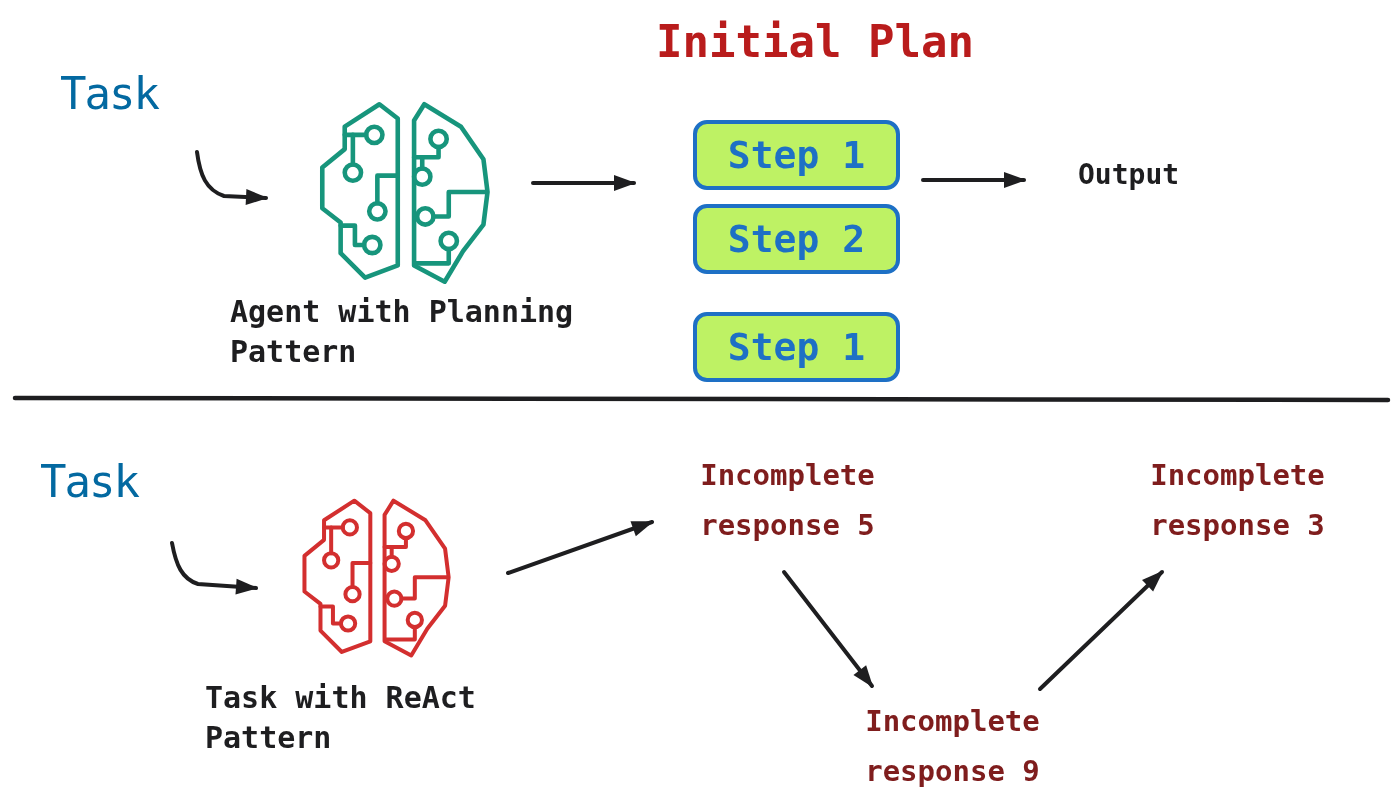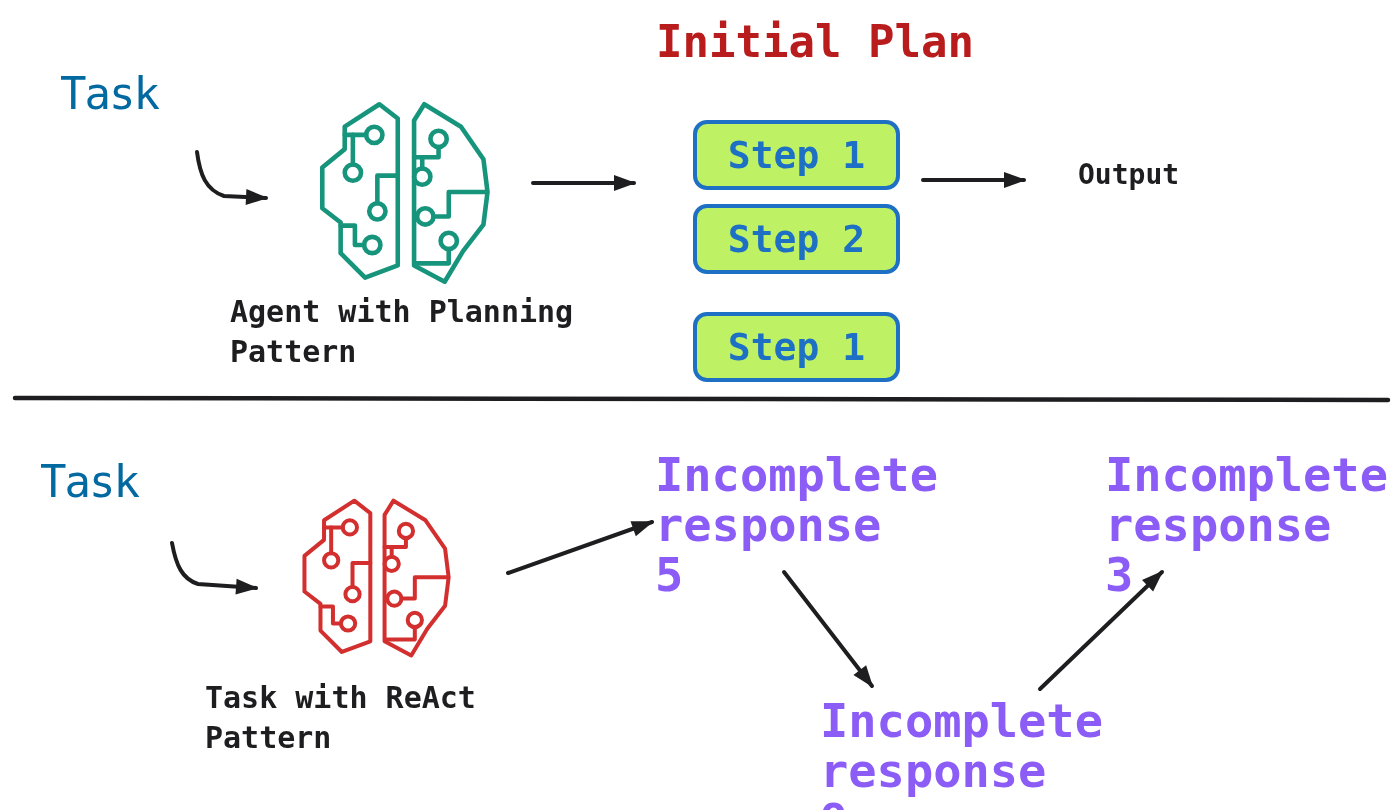--- a/index.html
+++ b/index.html
@@ -30,22 +30,22 @@
     display:flex;align-items:center;justify-content:center;
     box-sizing:border-box;background:#bef264;margin-top:44px;
   }
   .step-label{
     font-size:38px;font-weight:bold;color:#1e70c5;white-space:nowrap;
   }
   .output{
     font-size:28px;font-weight:bold;white-space:nowrap;color:#1e1e20;
   }
   .response{
-    text-align:left;font-size:47px;font-weight:bold;line-height:50px;
-    color:#8b5cf6;
+    text-align:center;font-size:29px;font-weight:bold;line-height:50px;
+    color:#7f1d1d;
   }
   svg.brain{stroke:currentColor;fill:none;stroke-width:4.5;stroke-linejoin:round;stroke-linecap:round;}
   #overlay{position:absolute;left:0;top:0;pointer-events:none;}
   #overlay path.stroke{stroke:#1e1e20;stroke-width:4;fill:none;stroke-linecap:round;}
 </style>
 </head>
 <body>
 
 <div id="canvas">
 

